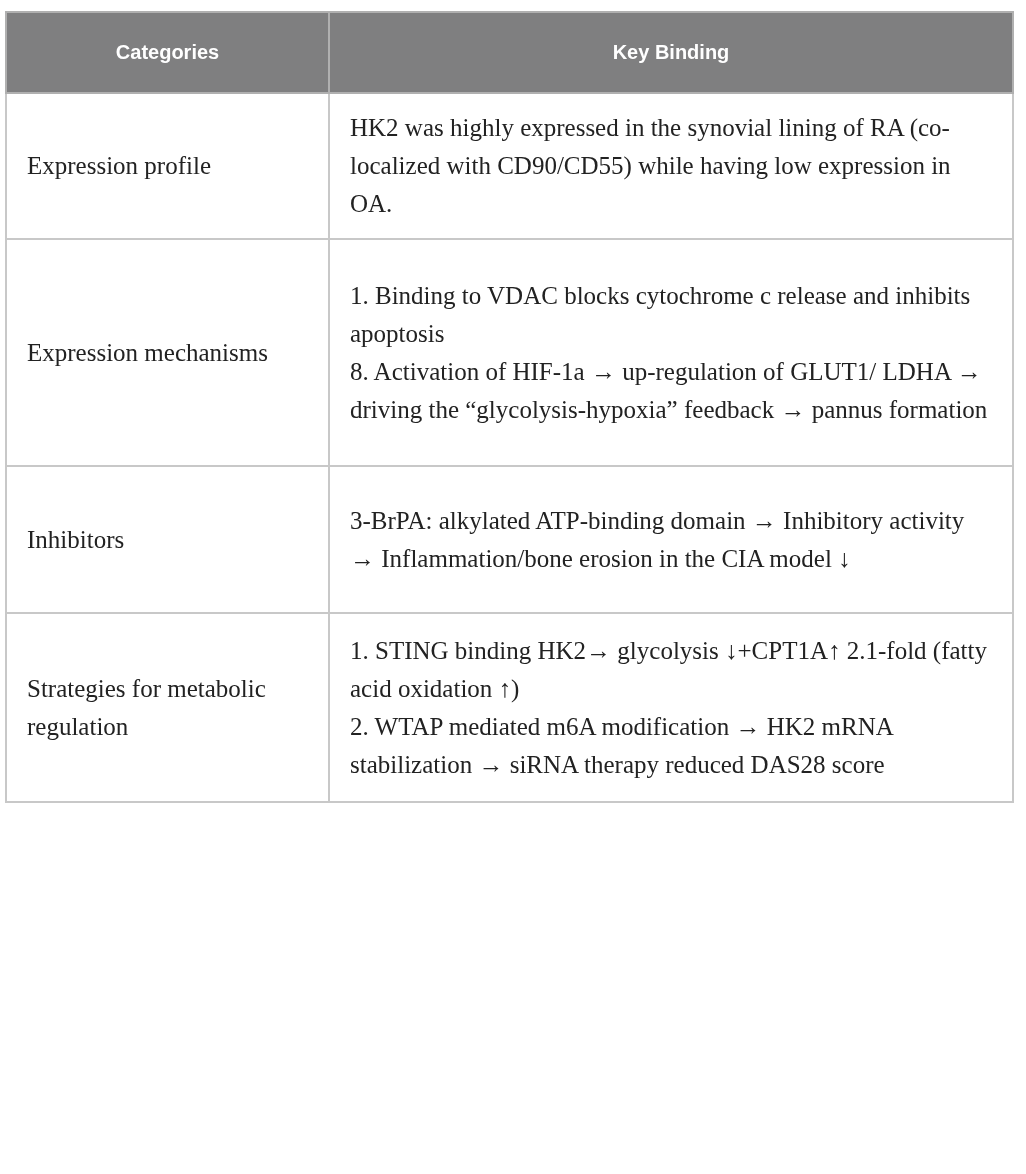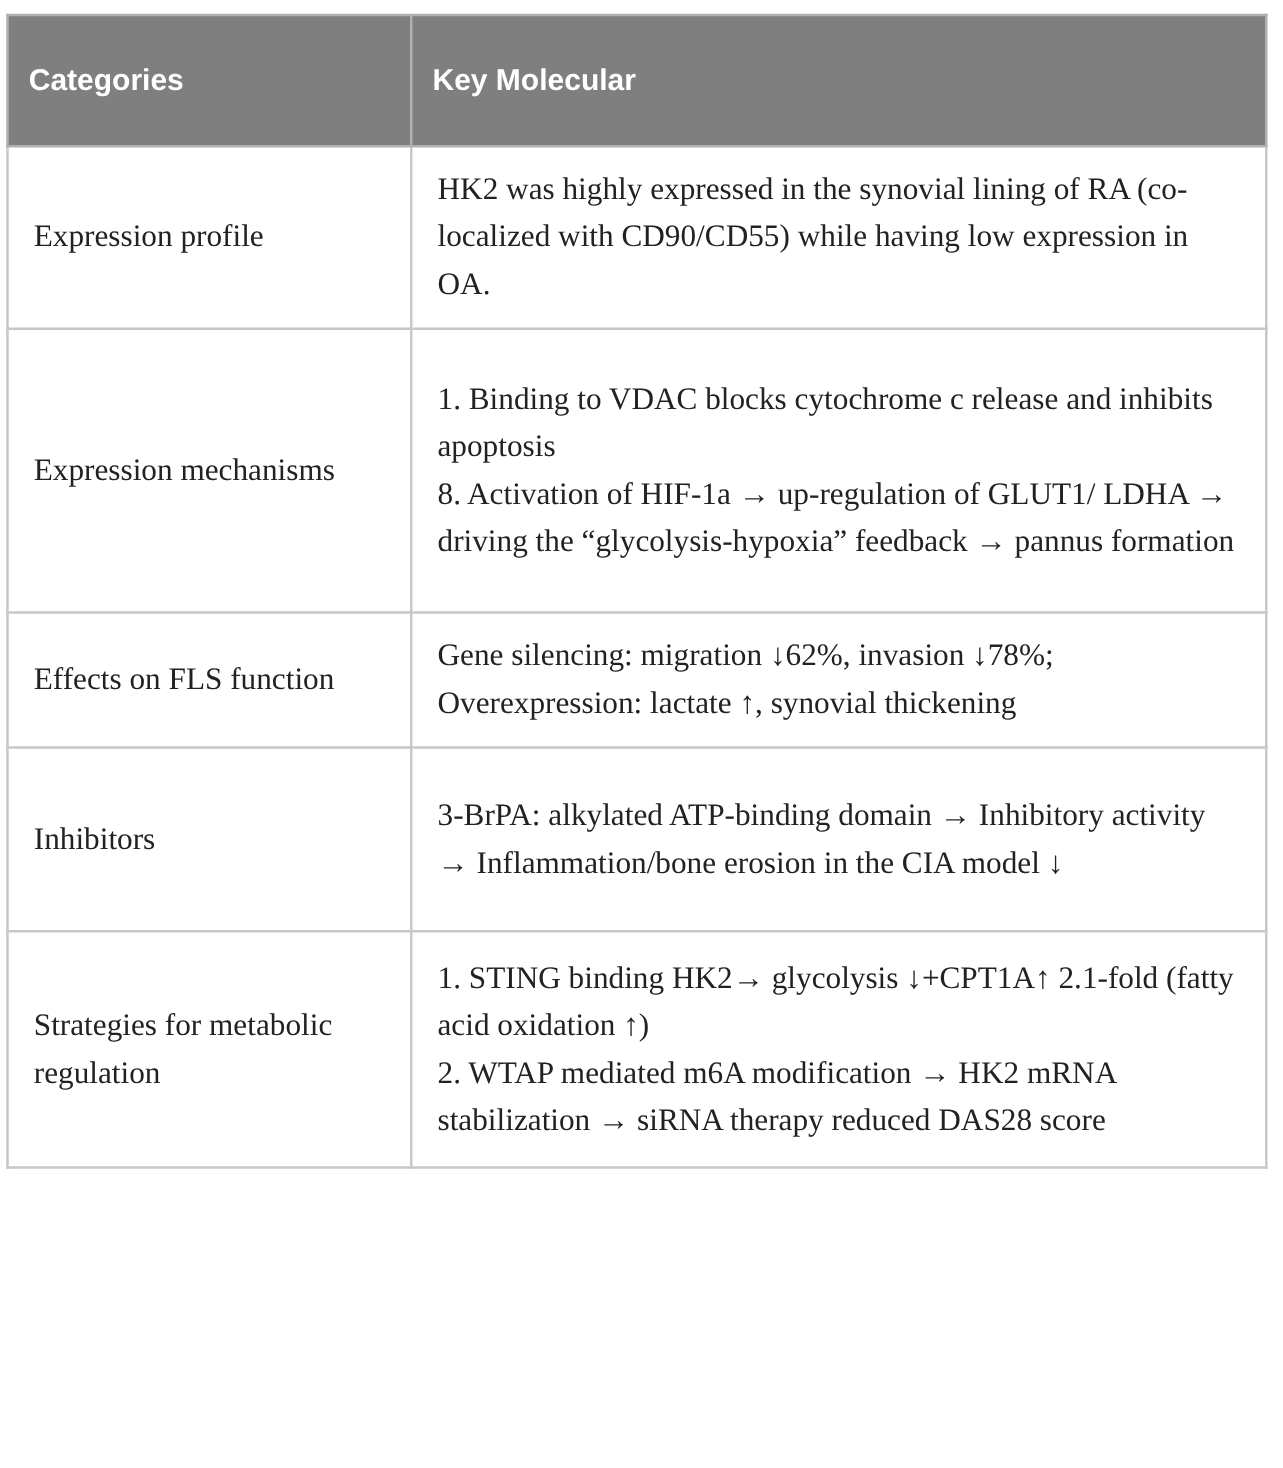--- a/index.html
+++ b/index.html
@@ -8,22 +8,22 @@
     position: absolute; left: 5px; top: 11px;
     width: 1009px;
     border-collapse: collapse;
     font-family: "Liberation Serif", "DejaVu Serif", serif;
     font-size: 25px; color: #222222;
   }
   table.kt th, table.kt td { border: 2px solid #c8c8c8; }
   table.kt thead th {
     background: #7f7f80; color: #ffffff;
     font-family: "Liberation Sans", "DejaVu Sans", sans-serif;
-    font-weight: bold; font-size: 24px;
-    height: 71px; padding: 16px; text-align: left; vertical-align: middle;
+    font-weight: bold; font-size: 20px;
+    height: 71px; padding: 4px; text-align: center; vertical-align: middle;
     border-color: #b0b0b0;
   }
   table.kt td { vertical-align: middle; line-height: 38px; padding: 0 20px; }
   td.cat { width: 281px; }
   td.key { }
   .r1 td { height: 144px; margin-top: 15px; }
   .r2 td { height: 225px; }
   .r3 td { height: 106px; }
   .r4 td { height: 106px; }
   .r5 td { height: 145px; }
@@ -31,42 +31,35 @@
   .r7 td { height: 143px; }
   .line { display: block; }
 </style>
 </head>
 <body>
 
 <table class="kt">
   <thead>
     <tr>
       <th>Categories</th>
-      <th>Key Molecular</th>
+      <th>Key Binding</th>
     </tr>
   </thead>
   <tbody>
     <tr class="r1">
       <td class="cat">Expression profile</td>
       <td class="key">
         <span class="line">HK2 was highly expressed in the synovial lining of RA (co-localized with CD90/CD55) while having low expression in OA.</span>
       </td>
     </tr>
     <tr class="r2">
       <td class="cat">Expression mechanisms</td>
       <td class="key">
         <span class="line">1. Binding to VDAC blocks cytochrome c release and inhibits apoptosis</span>
         <span class="line">8. Activation of HIF-1a → up-regulation of GLUT1/ LDHA → driving the “glycolysis-hypoxia” feedback → pannus formation</span>
-      </td>
-    </tr>
-    <tr class="r3">
-      <td class="cat">Effects on FLS function</td>
-      <td class="key">
-        <span class="line">Gene silencing: migration ↓62%, invasion ↓78%;</span>
-        <span class="line">Overexpression: lactate ↑, synovial thickening</span>
       </td>
     </tr>
     <tr class="r5">
       <td class="cat">Inhibitors</td>
       <td class="key">
         <span class="line">3-BrPA: alkylated ATP-binding domain → Inhibitory activity → Inflammation/bone erosion in the CIA model ↓</span>
       </td>
     </tr>
     <tr class="r6">
       <td class="cat">Strategies for metabolic regulation</td>

